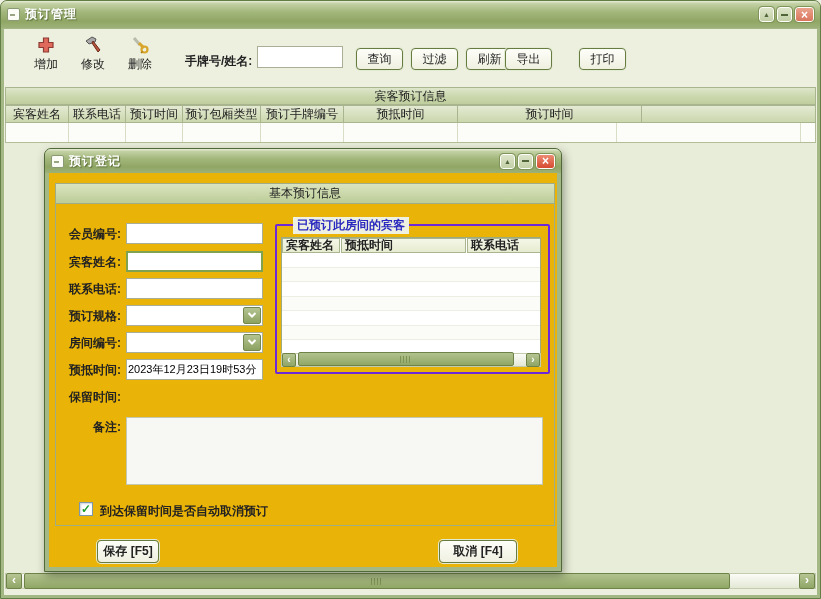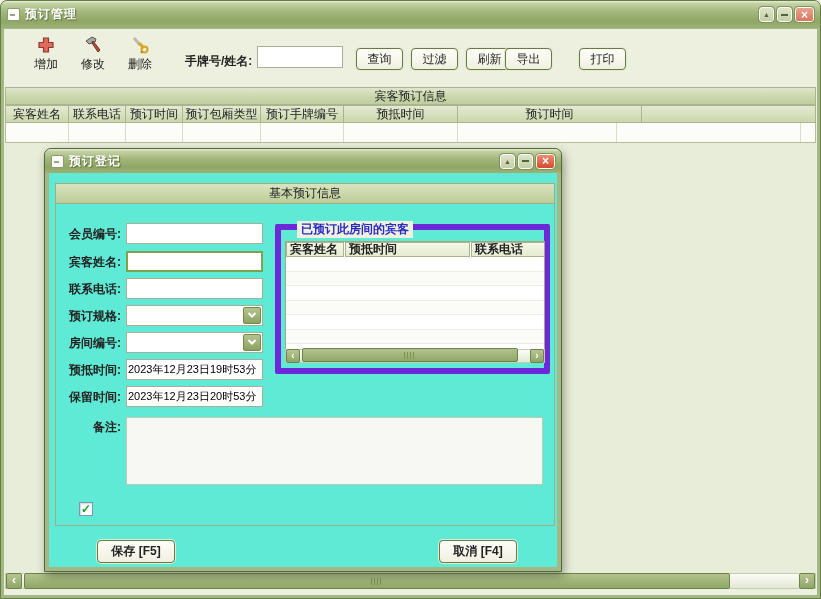--- a/index.html
+++ b/index.html
@@ -66,37 +66,37 @@
   .sb-track { position:relative; flex:1; height:16px; }
   .sb-thumb { position:absolute; top:0; height:16px; background:linear-gradient(to bottom,#B2C28E,#90A766);
     border:1px solid #6E8348; border-radius:2px; display:flex; align-items:center; justify-content:center; }
   .grip { width:12px; height:7px;
     background:repeating-linear-gradient(90deg,#7E9254 0 1px,transparent 1px 3px); }
 
   
   .dlg { left:44px; top:148px; width:518px; height:424px; border-color:#50683A;
     box-shadow:2px 4px 10px rgba(40,50,25,.45); }
   .dlg .titlebar { height:24px; }
-  .dlg-body { position:absolute; left:4px; right:4px; top:24px; bottom:4px; background:#5eead4; overflow:hidden; }
+  .dlg-body { position:absolute; left:4px; right:4px; top:24px; bottom:4px; background:#eab308; overflow:hidden; }
 
   .panel { position:absolute; left:6px; top:10px; width:500px; height:343px; border:1px solid #9FAC86; }
   .panel-head { height:20px; background:linear-gradient(to bottom,#DAE3BF,#BCCD97); border-bottom:1px solid #9FAC86;
     display:flex; align-items:center; justify-content:center; }
 
   .f-label { position:absolute; left:2px; width:70px; text-align:right; font-weight:bold; }
   .f-input { position:absolute; left:77px; width:137px; height:21px; }
   .f-input.focus { border:2px solid #7FA251; padding:0 2px; }
   .combo { position:absolute; left:77px; width:137px; height:21px; background:#fff; border:1px solid #A9AE97; }
   .combo .arrow { position:absolute; right:1px; top:1px; bottom:1px; width:18px; border:1px solid #74884D;
     border-radius:2px; background:linear-gradient(to bottom,#B4C491,#8CA261);
     display:flex; align-items:center; justify-content:center; }
   .f-time { font-size:11px; padding:1px 1px; letter-spacing:0; }
 
   .gbox { position:absolute; left:226px; top:51px; width:275px; height:150px;
-    border:6px solid #6d28d9; border-radius:2px; }
+    border:2px solid #6d28d9; border-radius:2px; }
   .gbox-title { position:absolute; top:-9px; left:16px; background:#EEF1E2; padding:0 4px;
     color:#2B2BC0; font-weight:bold; }
   .mini-grid { position:absolute; left:4px; top:11px; width:260px; height:118px; background:#fff;
     border:1px solid #9DAA80; overflow:hidden; }
   .mini-head { display:flex; height:15px; }
   .mini-head .mh { background:linear-gradient(to bottom,#F5F7E7,#E6EBD0); border:1px solid #A9B58E;
     display:flex; align-items:center; padding:0 3px; font-weight:bold; overflow:hidden; white-space:nowrap; flex:0 0 auto; }
   .mini-head .mh + .mh { margin-left:1px; }
   .mini-row { height:14.5px; border-bottom:1px solid #ECEEE3; }
   .mini-row:nth-child(odd) { background:#FBFCF8; }
@@ -108,21 +108,21 @@
   .remark-box { position:absolute; left:77px; top:244px; width:417px; height:68px; background:#F7F8F3;
     border:1px solid #C3C8B2; resize:none; font-family:inherit; font-size:12px; padding:2px; }
 
   .chk { position:absolute; left:30px; top:329px; width:14px; height:14px; background:#fff;
     border:1px solid #7C98AA; box-shadow:inset 1px 1px 2px rgba(120,140,160,.4);
     display:flex; align-items:center; justify-content:center; }
   .chk .mark { color:#1F9E2C; font-weight:bold; font-size:12px; line-height:1; }
   .chk-label { position:absolute; left:51px; top:330px; font-weight:bold; }
 
   .dlg-btn { position:absolute; top:367px; height:23px; font-weight:bold; }
-  .btn-save { left:48px; width:78px; }
+  .btn-save { left:48px; width:62px; }
   .btn-cancel { left:390px; width:78px; }
 </style>
 </head>
 <body>
 
 <div class="screen">
 
   <div class="win main-win">
     <div class="titlebar">
       <span class="win-ico"></span>
@@ -266,21 +266,20 @@
           <svg width="10" height="7" viewBox="0 0 10 7">
               <path d="M1.5 1 L5 4.5 L8.5 1" fill="none" stroke="#fff" stroke-width="2"></path>
             </svg>
         </span>
       </div>
 
       <span class="f-label" style="top:189px;">预抵时间:</span>
       <input class="inp f-input f-time" style="top: 186px;" value="2023年12月23日19时53分">
 
       <span class="f-label" style="top:216px;">保留时间:</span>
-      <input class="inp f-input f-time" style="top: 213px;" value="2023年12月23日20时53分">
 
       <div class="gbox">
         <span class="gbox-title">已预订此房间的宾客</span>
         <div class="mini-grid">
           <div class="mini-head">
             <span class="mh" style="width:58px;">宾客姓名</span>
             <span class="mh" style="width:125px;">预抵时间</span>
             <span class="mh" style="width:90px;">联系电话</span>
           </div>
           <div class="mini-row"></div>
@@ -301,20 +300,21 @@
           <span class="sb-btn"><span>›</span></span>
         </div>
       </div>
 
       <span class="remark-label">备注:</span>
       <textarea class="remark-box" style=""></textarea>
 
       <span class="chk">
         <span class="mark">✓</span>
       </span>
+      <span class="chk-label">到达保留时间是否自动取消预订</span>
 
       <div class="btn dlg-btn btn-save">
           <span>保存 [F5]</span>
         </div>
       <div class="btn dlg-btn btn-cancel">
           <span>取消 [F4]</span>
         </div>
     </div>
   </div>
 

